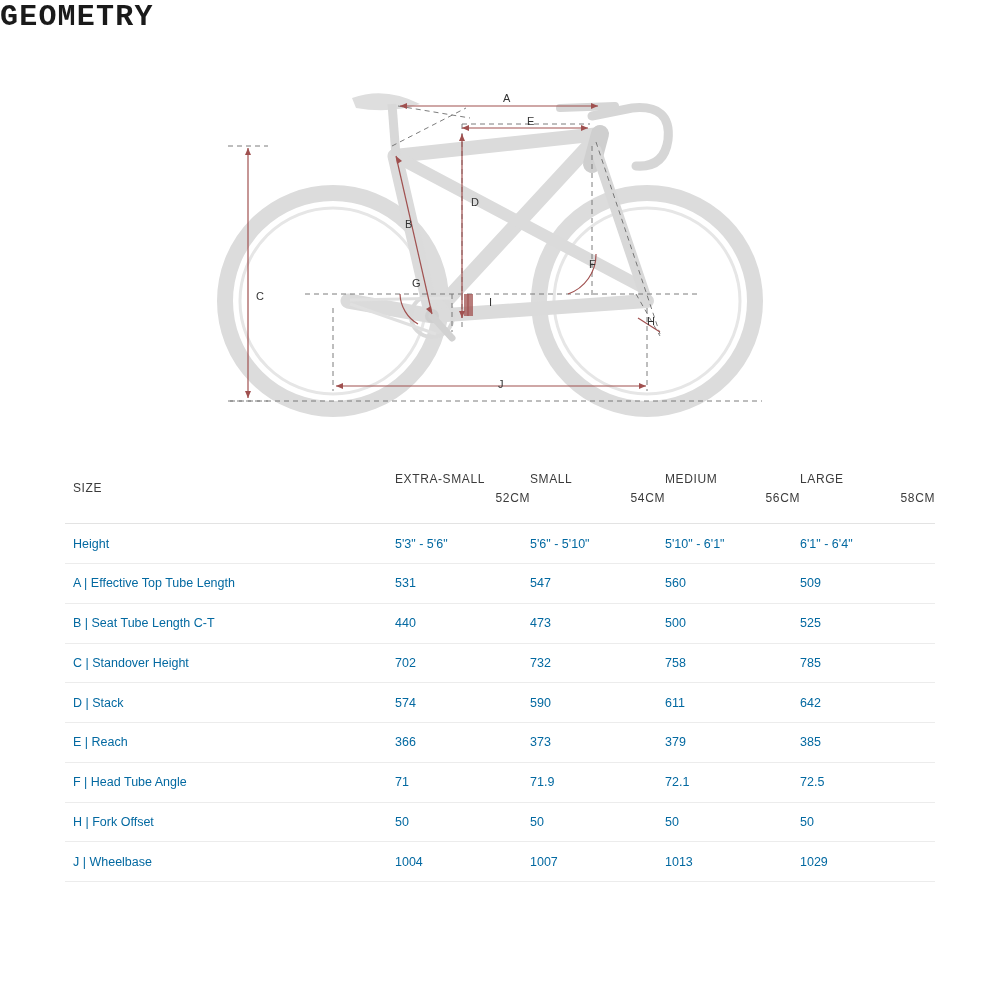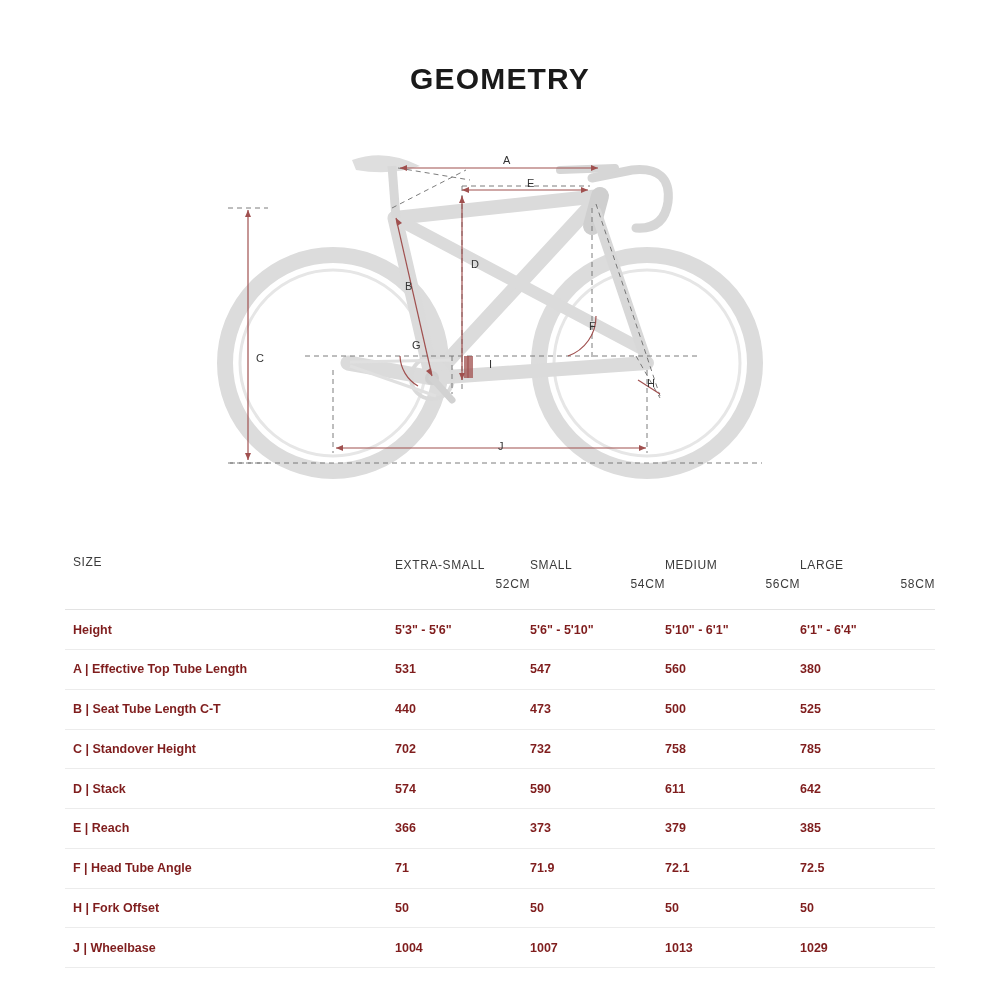--- a/index.html
+++ b/index.html
@@ -13,26 +13,25 @@
     color: #333333;
   }
   .page {
     position: relative;
     width: 1000px;
     height: 1000px;
     background: #ffffff;
     overflow: hidden;
   }
   .title {
-    text-align: center;
     font-size: 30px;
     font-weight: bold;
     letter-spacing: 1.2px;
     color: #1a1a1a;
-    margin-top: 62px;
+    font-family: Liberation Mono, monospace;
   }
   .diagram-wrap {
     position: relative;
     width: 1000px;
     height: 400px;
     margin-top: 12px;
   }
   .diagram-wrap svg { display: block; }
   table.geo {
     width: 870px;
@@ -49,28 +48,27 @@
   }
   table.geo thead th {
     padding: 14px 0 16px 0;
     border-bottom: 1px solid #e3e3e3;
     color: #3b3b3b;
     line-height: 1.55;
   }
   table.geo tbody td {
     padding: 12.4px 0;
     border-bottom: 1px solid #ececec;
-    color: #7f1d1d;
-    font-weight: bold;
+    color: #0369a1;
   }
   table.geo tbody tr:last-child td { border-bottom: 1px solid #ececec; }
   .col-label { width: 330px; padding-left: 8px !important; }
   .col-v { width: 135px; }
   .size-head { letter-spacing: .6px; font-size: 12px; }
-  .size-name { display:block;margin-top:24px; }
+  .size-name { display:block; }
   .size-sub { display:block;text-align:right; }
 </style>
 </head>
 <body>
 
 <div class="page">
 
   <div class="title">GEOMETRY</div>
 
   <div class="diagram-wrap">
@@ -201,21 +199,21 @@
         <td class="col-v">5'3" - 5'6"</td>
         <td class="col-v">5'6" - 5'10"</td>
         <td class="col-v">5'10" - 6'1"</td>
         <td class="col-v">6'1" - 6'4"</td>
       </tr>
       <tr>
         <td class="col-label">A | Effective Top Tube Length</td>
         <td class="col-v">531</td>
         <td class="col-v">547</td>
         <td class="col-v">560</td>
-        <td class="col-v">380</td>
+        <td class="col-v">509</td>
       </tr>
       <tr>
         <td class="col-label">B | Seat Tube Length C-T</td>
         <td class="col-v">440</td>
         <td class="col-v">473</td>
         <td class="col-v">500</td>
         <td class="col-v">525</td>
       </tr>
       <tr>
         <td class="col-label">C | Standover Height</td>

